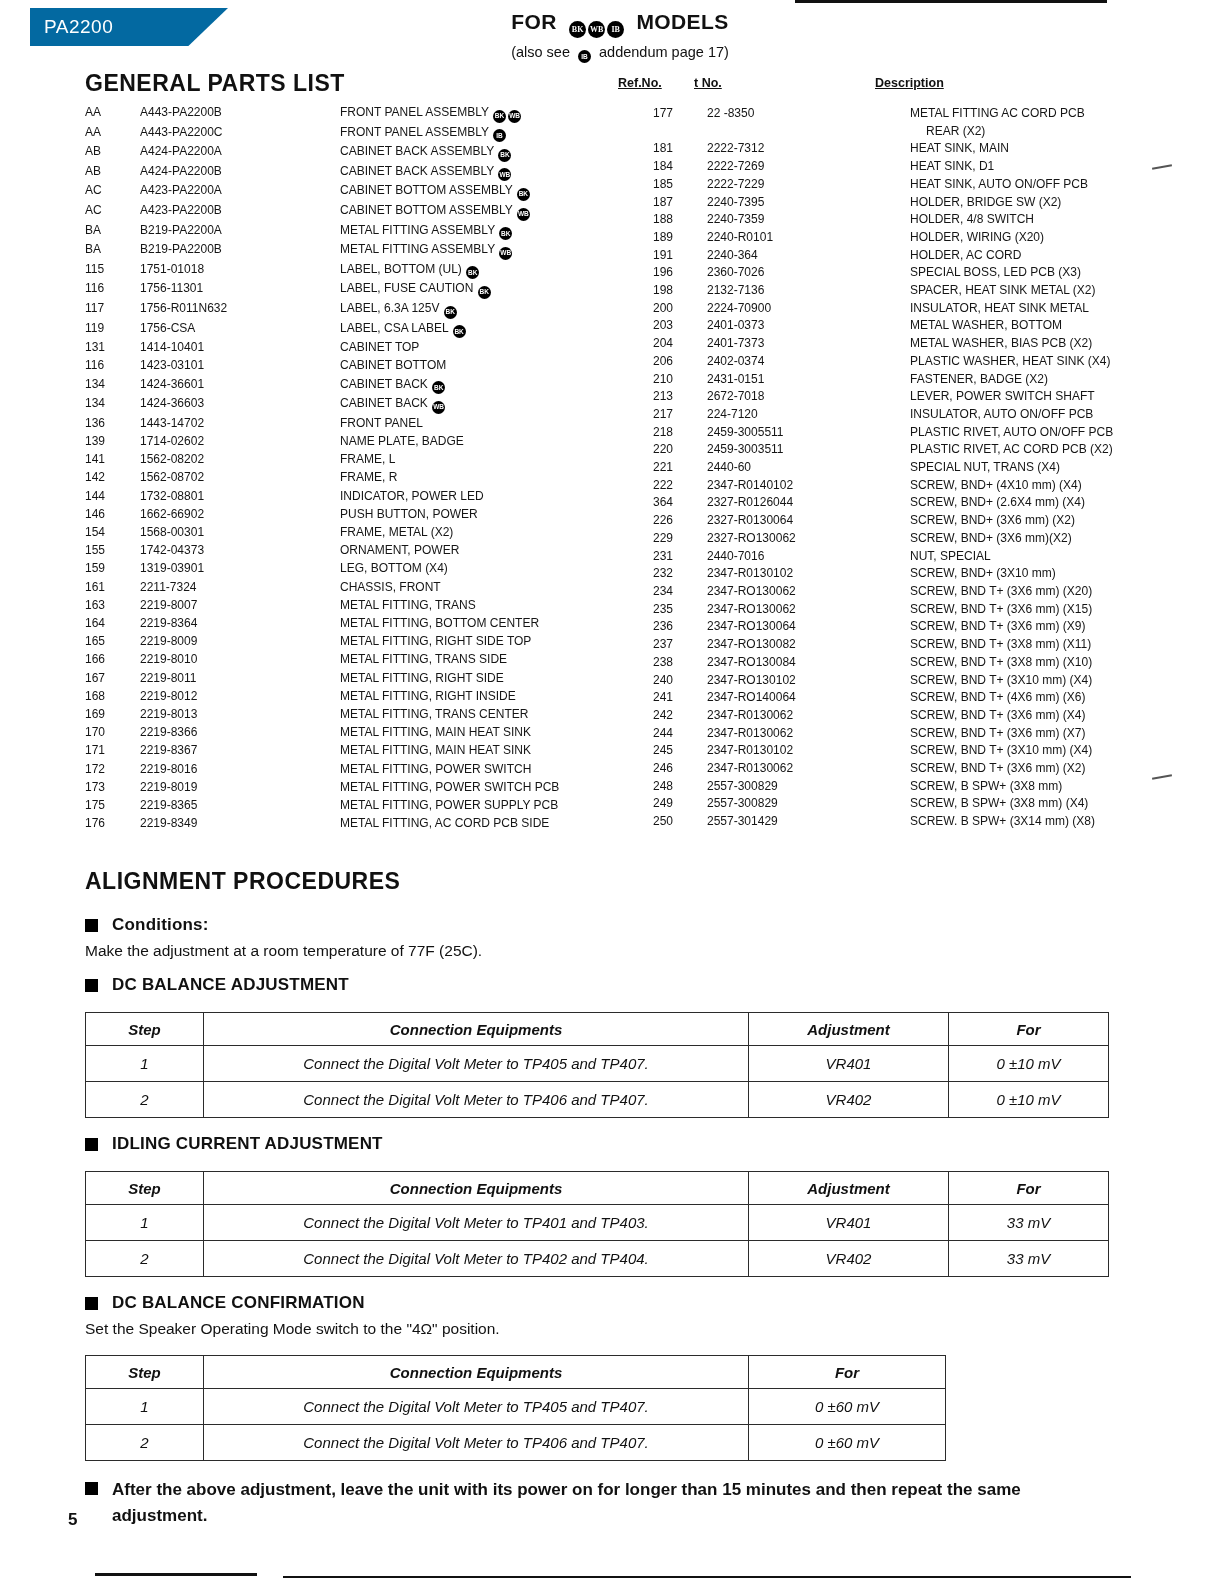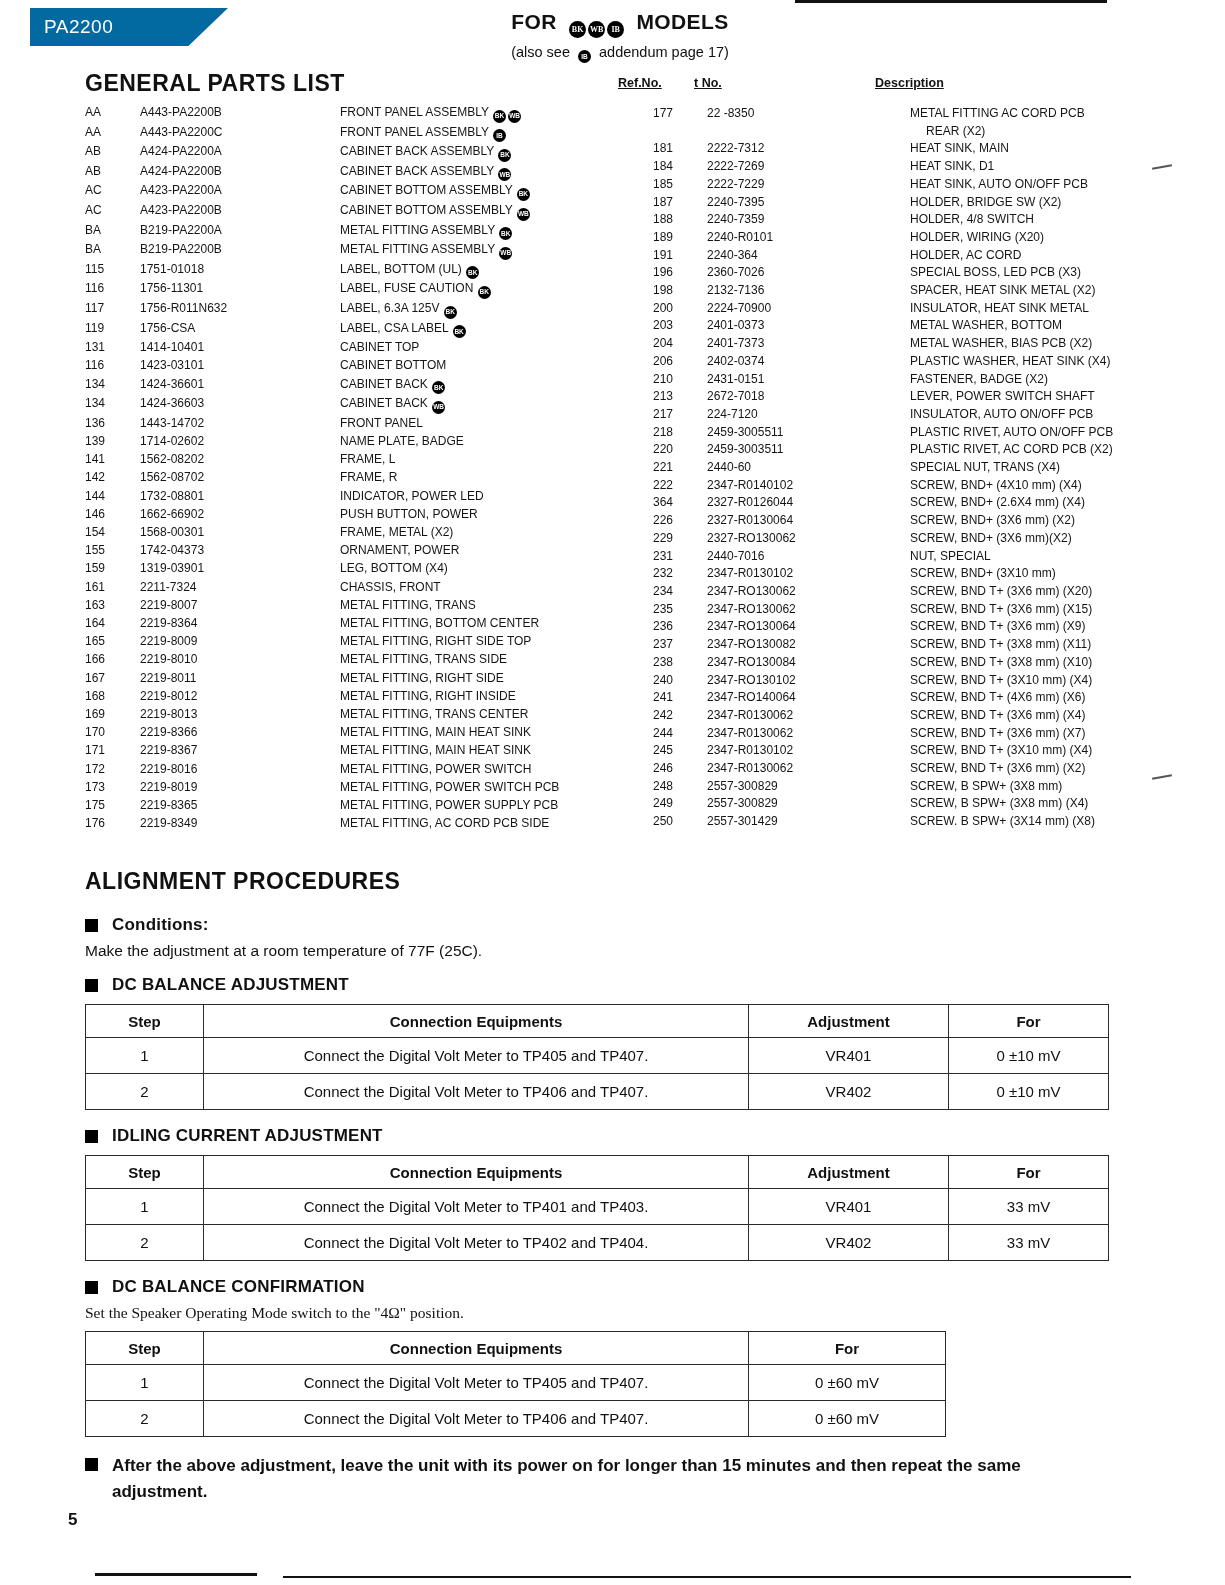--- a/index.html
+++ b/index.html
@@ -37,22 +37,22 @@
   .plist-right .p-ref { flex:0 0 54px;margin-left:35px; }
   .plist-left .p-part { flex:0 0 200px; }
   .plist-right .p-part { flex:0 0 203px; }
   .p-desc { flex:1; white-space:nowrap; }
   .desc2 { display:block; padding-left:16px; }
   .align-wrap { position:absolute; left:85px; top:868px; width:1032px; }
   .align-title { font-size:23px; font-weight:bold; letter-spacing:.5px; margin-bottom:20px; }
   .sec-head { display:flex; align-items:center; gap:14px; font-size:17px; font-weight:bold; margin-bottom:7px; letter-spacing:.2px; }
   .sq { width:13px; height:13px; background:#000; flex:0 0 13px; }
   .cond-text { font-size:15.5px; margin:0 0 15px 0; }
-  .sec-note { font-size:15.5px; margin:1px 0 5px 0;font-family:Liberation Serif, serif; }
-  .adj-table { border-collapse:collapse; table-layout:fixed; margin:9px 0 16px 0; }
+  .sec-note { font-size:15.5px; margin:1px 0 5px 0; }
+  .adj-table { border-collapse:collapse; table-layout:fixed; margin:17px 0 16px 0;font-style:italic; }
   .adj-table th, .adj-table td { border:1.6px solid #2b2b2b; text-align:center; font-size:15px; }
   .adj-table th { height:33px; font-weight:bold; }
   .adj-table td { height:36px; font-weight:normal; }
   .final-note { display:flex; gap:14px; font-size:17px; font-weight:bold; line-height:1.55; margin-top:4px; }
   .final-note .sq { margin-top:5px; }
   .final-note-text { width:945px; }
   .page-num { position:absolute; left:68px; top:1510px; font-size:17px; font-weight:bold; }
   .artifact { position:absolute; background:#111; }
 </style>
 </head>

